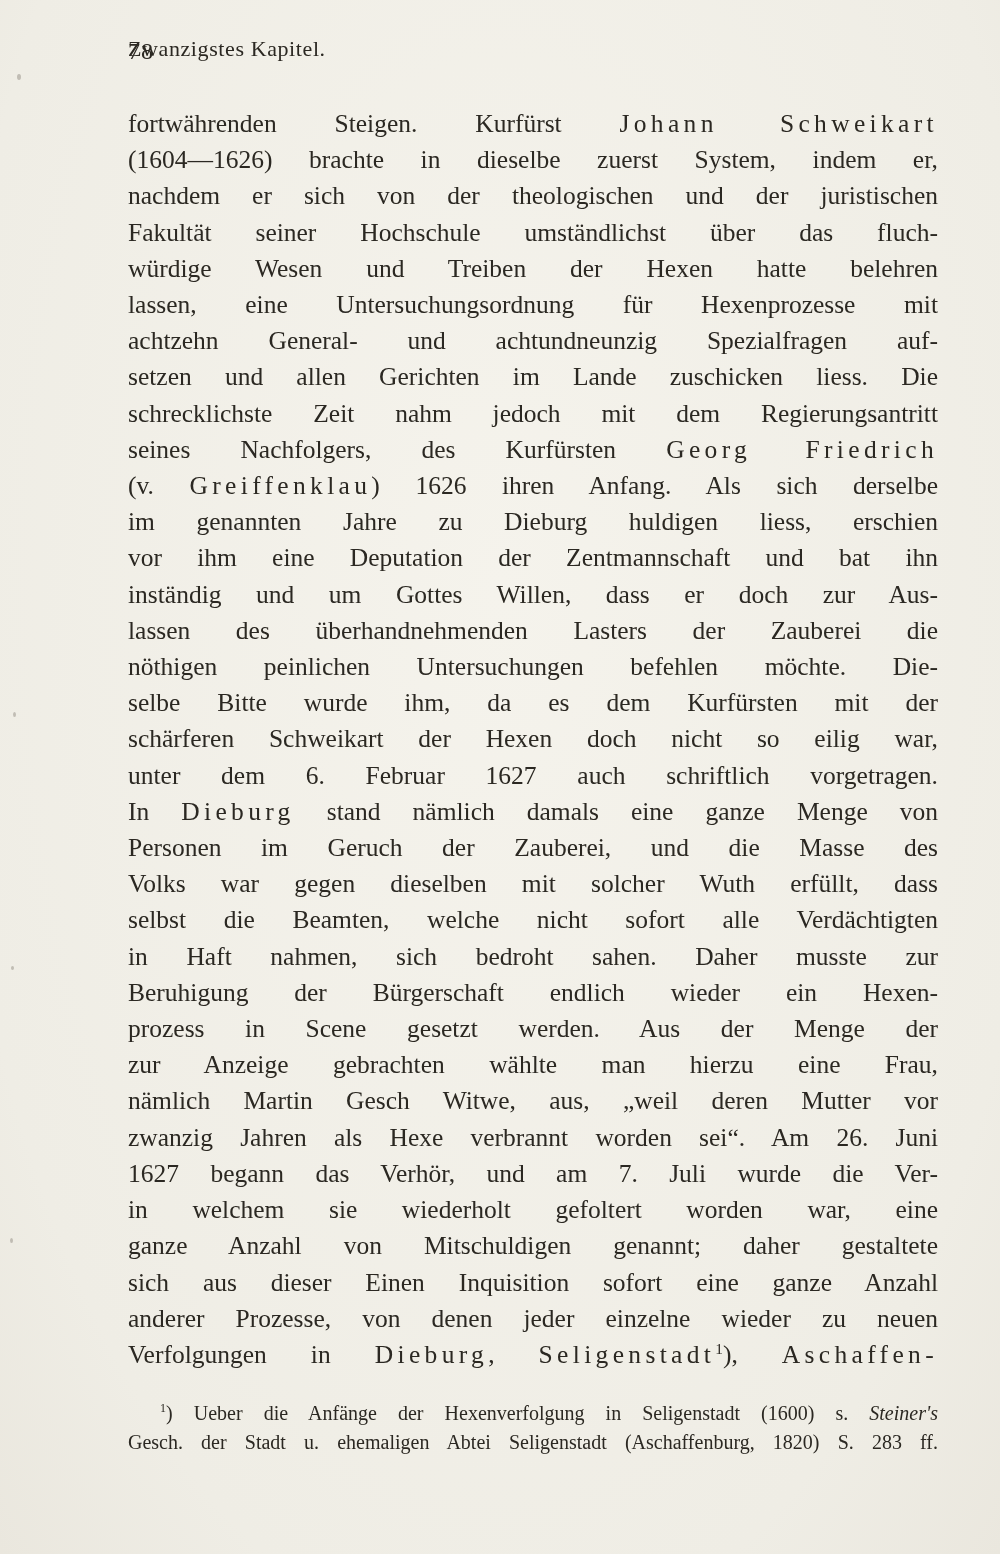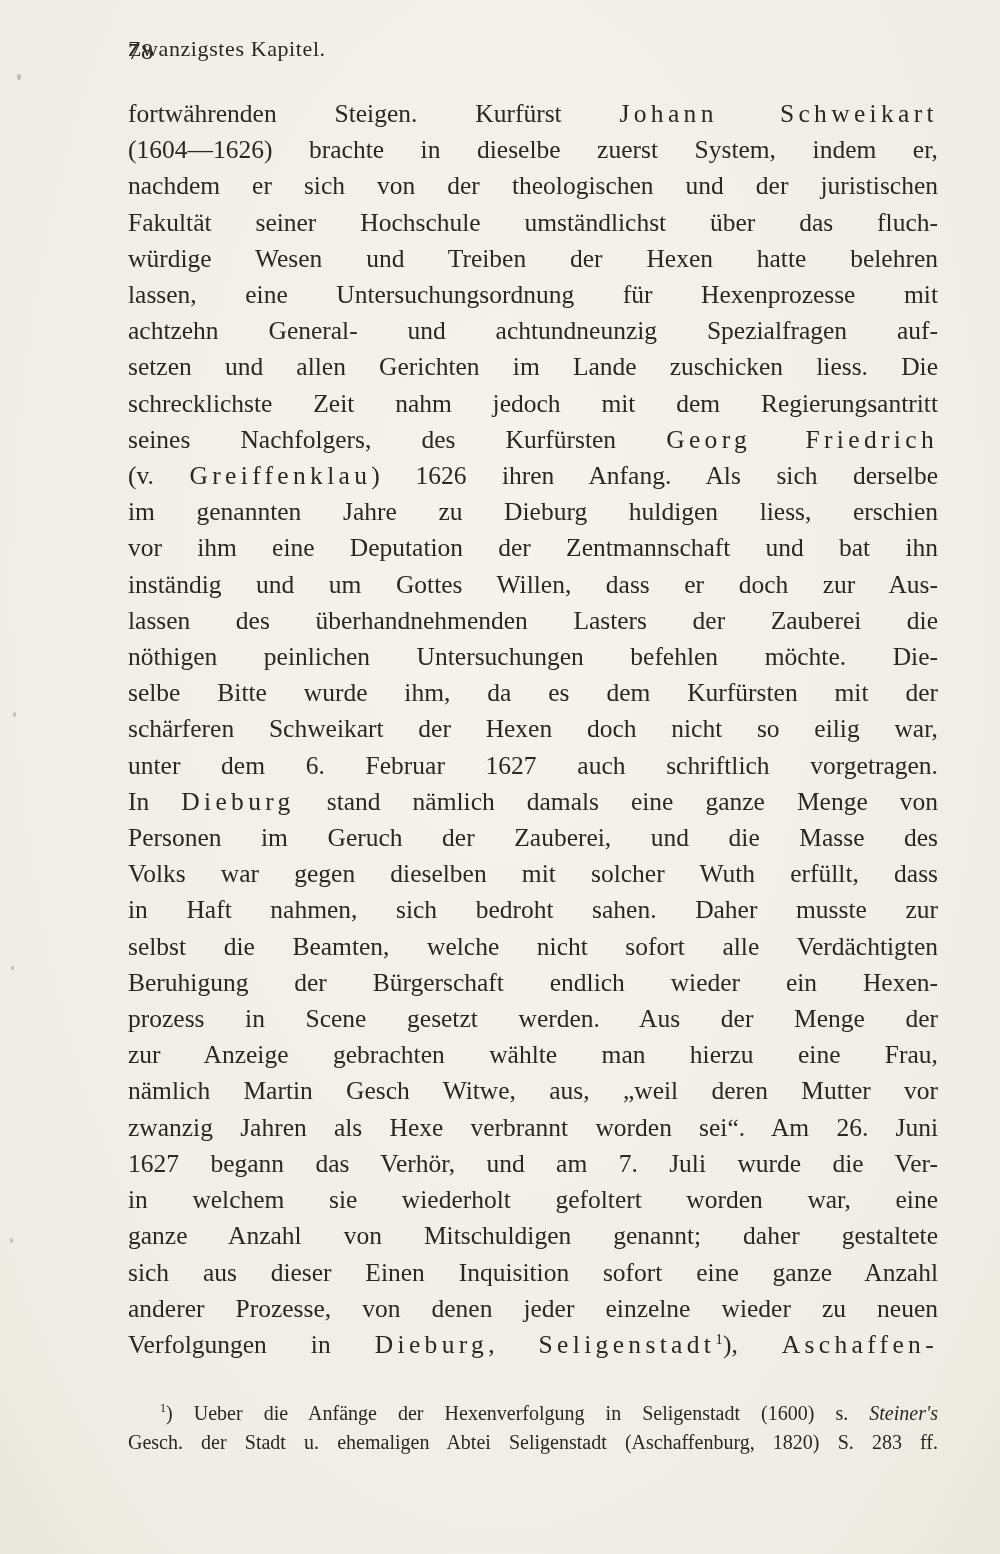--- a/index.html
+++ b/index.html
@@ -23,35 +23,35 @@
   .page-num {
     position: absolute; left: 0; top: 4px;
     font-size: 24px; letter-spacing: 1px;
   }
   .chapter {
     position: absolute; left: 0; right: 0; top: 2px;
     font-size: 22px; letter-spacing: 0.6px;
   }
 
   
-  .body-text { margin-top: 26px; }
+  .body-text { margin-top: 36px; }
   .line {
     font-size: 25.5px;
     line-height: 36.2px;
     text-align: justify;
     text-align-last: justify;
     word-spacing: 1.5px;
     white-space: normal;
   }
   .spaced { letter-spacing: 0.17em; }
   .italic { font-style: italic; }
   sup { font-size: 60%; line-height: 0; vertical-align: super; }
 
   
-  .footnote { margin-top: 36px; }
+  .footnote { margin-top: 26px; }
   .fn-line {
     font-size: 20px;
     line-height: 28.5px;
     text-align: justify;
     text-align-last: justify;
   }
   .fn-line:first-child { text-indent: 32px; }
 
   
   .speck { position: absolute; background: #9a968c; border-radius: 50%; opacity: 0.55; }
@@ -90,22 +90,22 @@
       <div class="line"><span>vor ihm eine Deputation der Zentmannschaft und bat ihn</span></div>
       <div class="line"><span>inständig und um Gottes Willen, dass er doch zur Aus-</span></div>
       <div class="line"><span>lassen des überhandnehmenden Lasters der Zauberei die</span></div>
       <div class="line"><span>nöthigen peinlichen Untersuchungen befehlen möchte. Die-</span></div>
       <div class="line"><span>selbe Bitte wurde ihm, da es dem Kurfürsten mit der</span></div>
       <div class="line"><span>schärferen Schweikart der Hexen doch nicht so eilig war,</span></div>
       <div class="line"><span>unter dem 6. Februar 1627 auch schriftlich vorgetragen.</span></div>
       <div class="line"><span>In </span><span class="spaced">Dieburg</span><span> stand nämlich damals eine ganze Menge von</span></div>
       <div class="line"><span>Personen im Geruch der Zauberei, und die Masse des</span></div>
       <div class="line"><span>Volks war gegen dieselben mit solcher Wuth erfüllt, dass</span></div>
+      <div class="line"><span>selbst die Beamten, welche nicht sofort alle Verdächtigten</span></div>
       <div class="line"><span>in Haft nahmen, sich bedroht sahen. Daher musste zur</span></div>
-      <div class="line"><span>selbst die Beamten, welche nicht sofort alle Verdächtigten</span></div>
       <div class="line"><span>Beruhigung der Bürgerschaft endlich wieder ein Hexen-</span></div>
       <div class="line"><span>prozess in Scene gesetzt werden. Aus der Menge der</span></div>
       <div class="line"><span>zur Anzeige gebrachten wählte man hierzu eine Frau,</span></div>
       <div class="line"><span>nämlich Martin Gesch Witwe, aus, „weil deren Mutter vor</span></div>
       <div class="line"><span>zwanzig Jahren als Hexe verbrannt worden sei“. Am 26. Juni</span></div>
       <div class="line"><span>1627 begann das Verhör, und am 7. Juli wurde die Ver-</span></div>
       <div class="line"><span>in welchem sie wiederholt gefoltert worden war, eine</span></div>
       <div class="line"><span>ganze Anzahl von Mitschuldigen genannt; daher gestaltete</span></div>
       <div class="line"><span>sich aus dieser Einen Inquisition sofort eine ganze Anzahl</span></div>
       <div class="line"><span>anderer Prozesse, von denen jeder einzelne wieder zu neuen</span></div>

